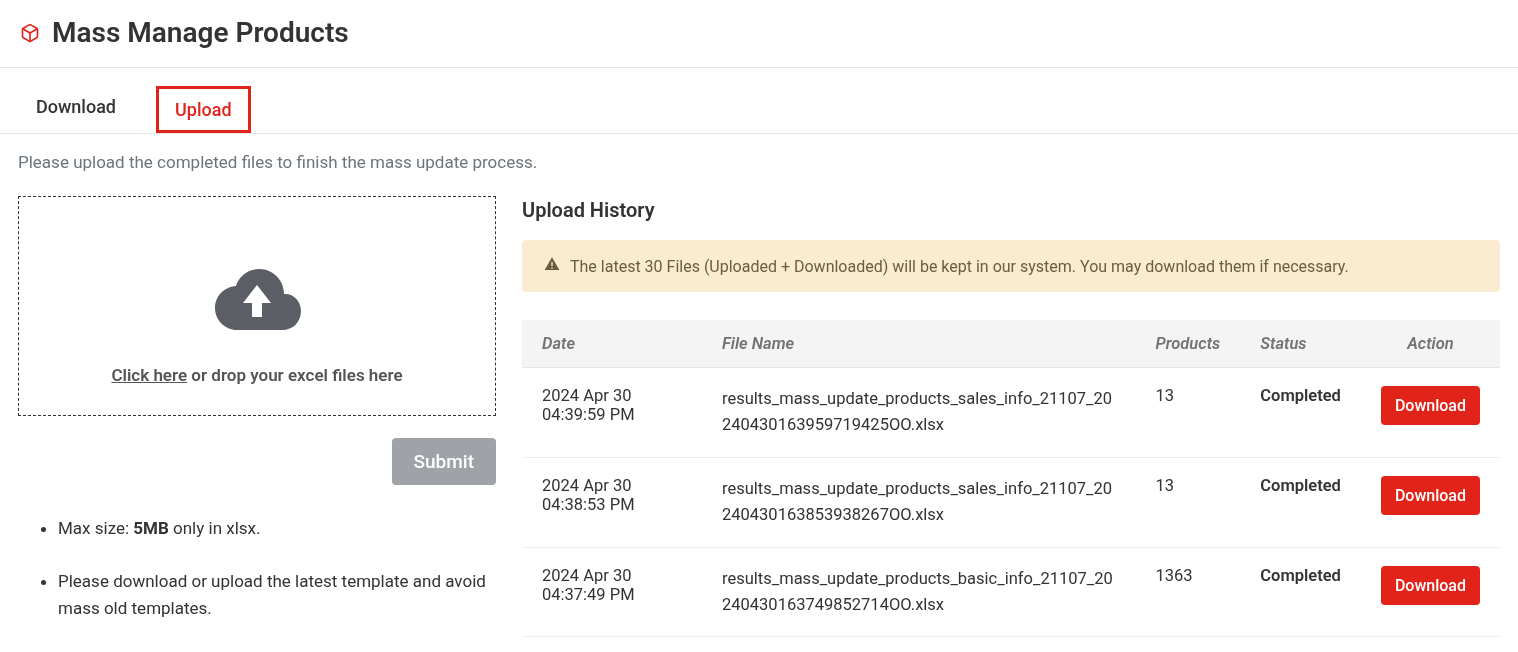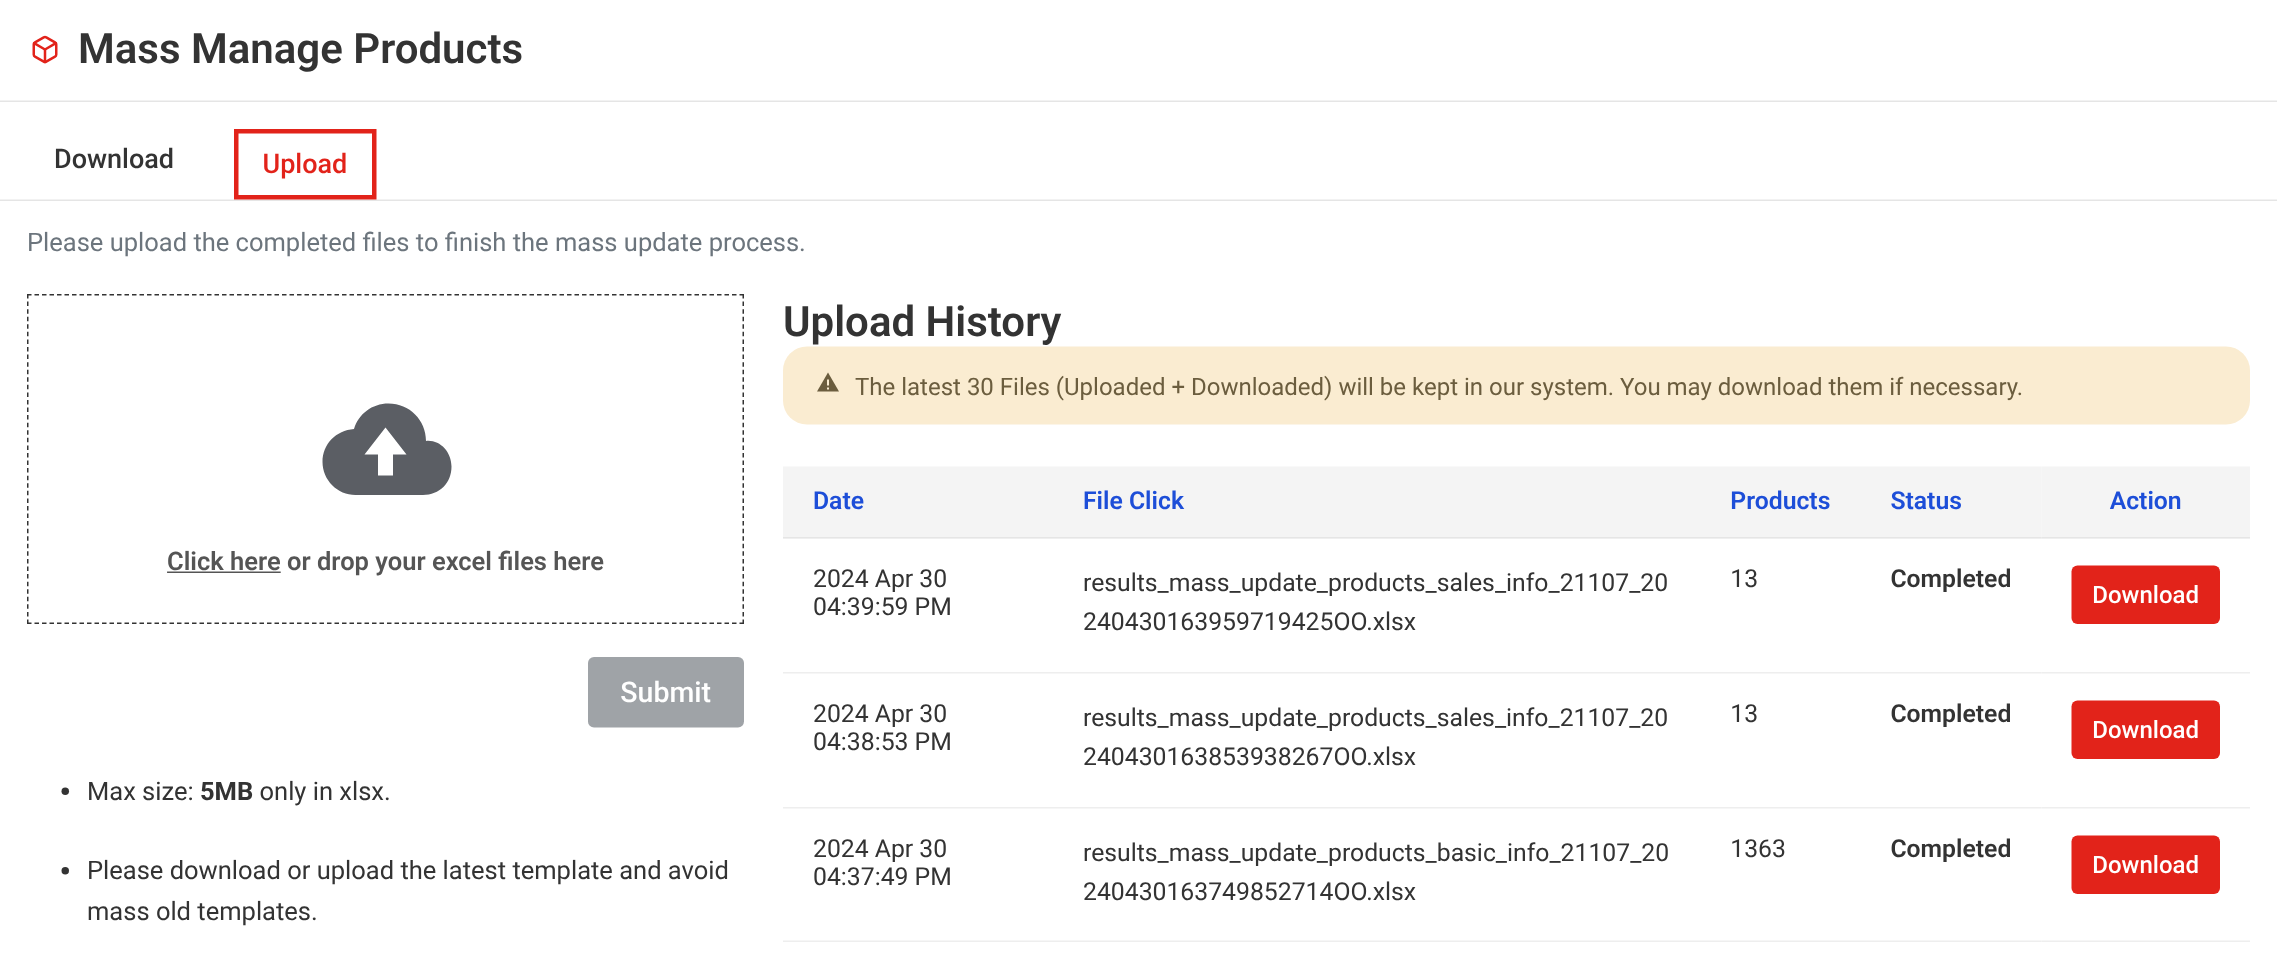--- a/index.html
+++ b/index.html
@@ -107,50 +107,52 @@
   .notes {
     margin-top: 30px;
     padding-left: 40px;
     font-size: 17px;
     color: #333;
   }
   .notes li { margin-bottom: 26px; line-height: 1.6; }
 
   
   .history-title {
-    font-size: 28px;
-    font-weight: 600;
-    color: #333;
+    font-size: 20px;
+    font-weight: 600;
+    color: #333;
+    margin-bottom: 18px;
     margin-top: 2px;
   }
   .alert-warn {
     background: #faecd1;
-    border-radius: 16px;
+    border-radius: 4px;
     padding: 16px 22px;
     font-size: 16px;
     color: #6b5d3e;
     display: flex;
     align-items: center;
     gap: 10px;
     margin-bottom: 28px;
   }
   .alert-warn .warn-icon { color: #6b5d3e; flex-shrink: 0; }
 
   table.history {
     width: 100%;
     border-collapse: collapse;
     font-size: 16.5px;
   }
   table.history thead th {
     background: #f4f4f4;
     text-align: left;
     padding: 14px 20px;
     font-weight: 600;
-    color: #1d4ed8;
+    color: #737373;
     border-bottom: 1px solid #e5e5e5;
+    font-style: italic;
   }
   table.history tbody td {
     padding: 18px 20px;
     border-bottom: 1px solid #eee;
     vertical-align: top;
     color: #333;
   }
   .col-date { width: 180px; }
   .col-file { }
   .col-products { width: 90px; }
@@ -230,21 +232,21 @@
           <rect x="11" y="17" width="2" height="2" fill="#faecd1"></rect>
         </svg>
       </span>
       <span>The latest 30 Files (Uploaded + Downloaded) will be kept in our system. You may download them if necessary.</span>
     </div>
 
     <table class="history">
       <thead>
         <tr>
           <th class="col-date">Date</th>
-          <th class="col-file">File Click</th>
+          <th class="col-file">File Name</th>
           <th class="col-products">Products</th>
           <th class="col-status">Status</th>
           <th class="col-action">Action</th>
         </tr>
       </thead>
       <tbody>
         <tr>
           <td>2024 Apr 30 04:39:59 PM</td>
           <td class="filename">results_mass_update_products_sales_info_21107_20240430163959719425OO.xlsx</td>
           <td>13</td>

